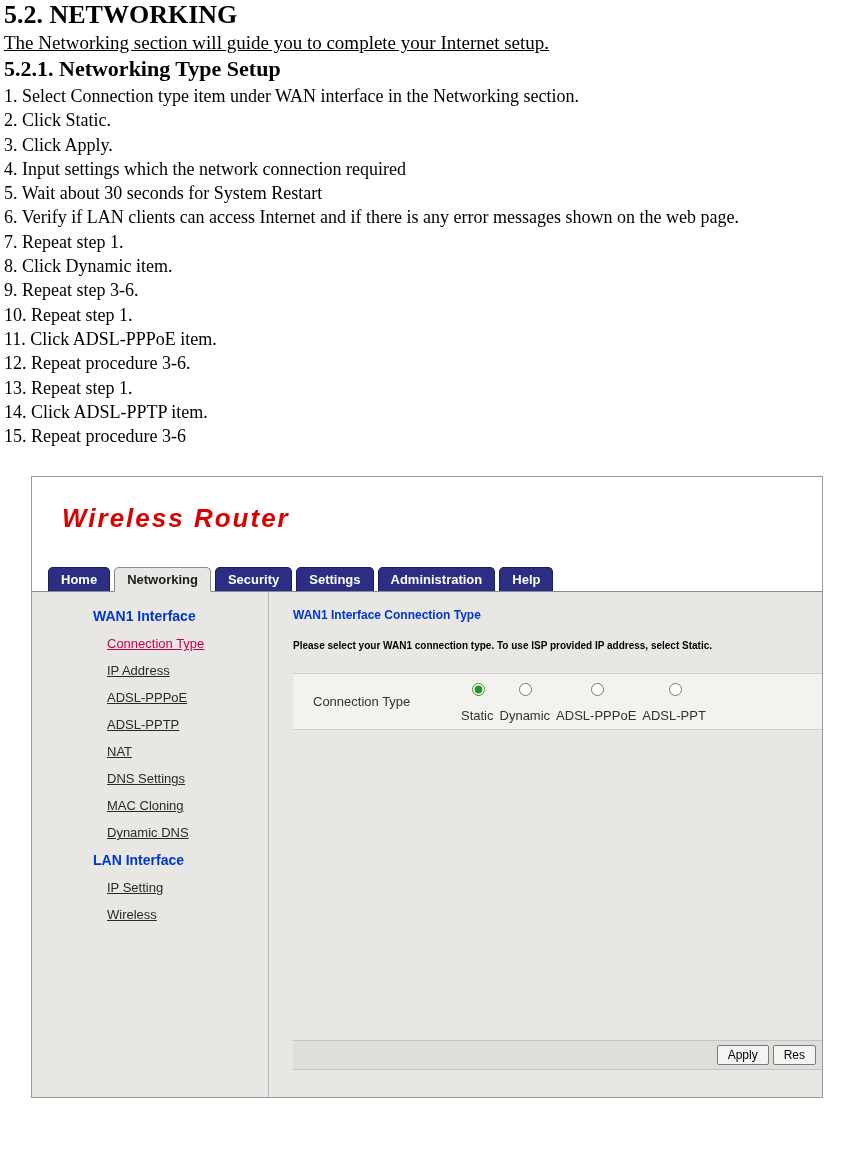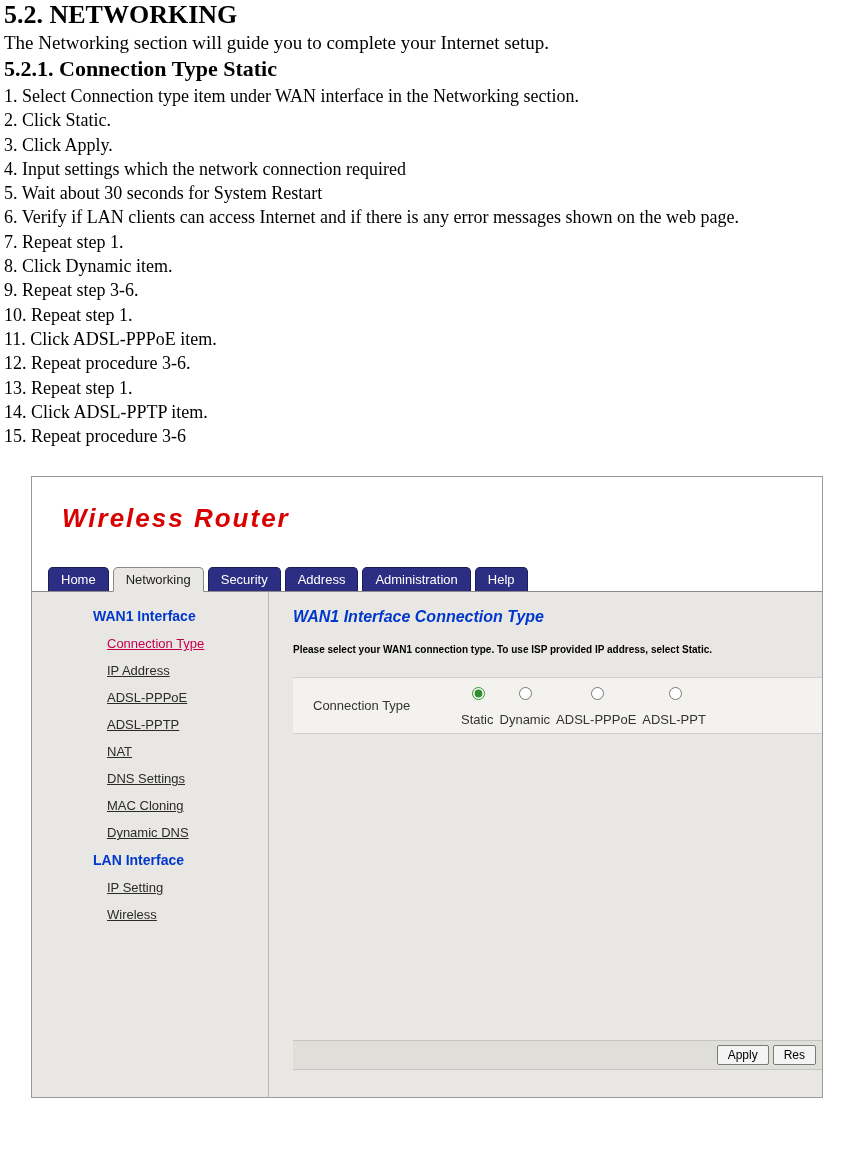--- a/index.html
+++ b/index.html
@@ -14,20 +14,21 @@
     padding: 0 4px 4px 4px;
   }
   h2.section-heading {
     font-size: 26px;
     font-weight: bold;
     margin: 0 0 2px 0;
   }
   .intro {
     font-size: 19px;
     margin: 0;
+    text-decoration: underline;
   }
   h3.subsection-heading {
     font-size: 22px;
     font-weight: bold;
     margin: 2px 0 2px 0;
   }
   .steps {
     font-size: 18px;
     line-height: 1.35;
   }
@@ -64,21 +65,21 @@
     background: #ffffff;
     padding-left: 16px;
     display: flex;
     align-items: flex-end;
     gap: 4px;
     border-bottom: 1px solid #8a8a8a;
   }
   .tab {
     background: #2b2e82;
     color: #ffffff;
-    font-weight: normal;
+    font-weight: bold;
     font-size: 13px;
     padding: 4px 12px 4px 12px;
     border-top-left-radius: 5px;
     border-top-right-radius: 5px;
     border: 1px solid #1b1d55;
     border-bottom: none;
     cursor: pointer;
   }
   .tab.active {
     background: #e9e7e3;
@@ -124,23 +125,22 @@
   .content {
     flex: 1;
     padding: 16px 0 0 24px;
     position: relative;
     overflow: hidden;
     box-sizing: border-box;
   }
   .content-title {
     color: #0038cc;
     font-weight: bold;
-    font-size: 16px;
+    font-size: 12px;
     margin-bottom: 18px;
-    font-style: italic;
   }
   .content-instr {
     font-weight: bold;
     color: #000;
     font-size: 10px;
     margin-bottom: 22px;
     padding-right: 8px;
   }
   .form-row {
     background: #f3f2ee;
@@ -195,21 +195,21 @@
     border-radius: 2px;
     cursor: pointer;
   }
 </style>
 </head>
 <body>
 
 <div class="doc">
   <h2 class="section-heading">5.2. NETWORKING</h2>
   <p class="intro">The Networking section will guide you to complete your Internet setup.</p>
-  <h3 class="subsection-heading">5.2.1. Connection Type Static</h3>
+  <h3 class="subsection-heading">5.2.1. Networking Type Setup</h3>
   <div class="steps">
     <div>1. Select Connection type item under WAN interface in the Networking section.</div>
     <div>2. Click Static.</div>
     <div>3. Click Apply.</div>
     <div>4. Input settings which the network connection required</div>
     <div>5. Wait about 30 seconds for System Restart</div>
     <div>6. Verify if LAN clients can access Internet and if there is any error messages shown on the web page.</div>
     <div>7. Repeat step 1.</div>
     <div>8. Click Dynamic item.</div>
     <div>9. Repeat step 3-6.</div>
@@ -222,21 +222,21 @@
   </div>
 
   <div class="router-shot">
     <div class="router-header">
       <div class="router-title">Wireless Router</div>
     </div>
     <div class="tabbar">
       <div class="tab">Home</div>
       <div class="tab active">Networking</div>
       <div class="tab">Security</div>
-      <div class="tab">Address</div>
+      <div class="tab">Settings</div>
       <div class="tab">Administration</div>
       <div class="tab">Help</div>
     </div>
     <div class="router-body">
       <div class="sidebar">
         <div class="group-title">WAN1 Interface</div>
         <div class="items">
           <a class="item active">Connection Type</a>
           <a class="item">IP Address</a>
           <a class="item">ADSL-PPPoE</a>

